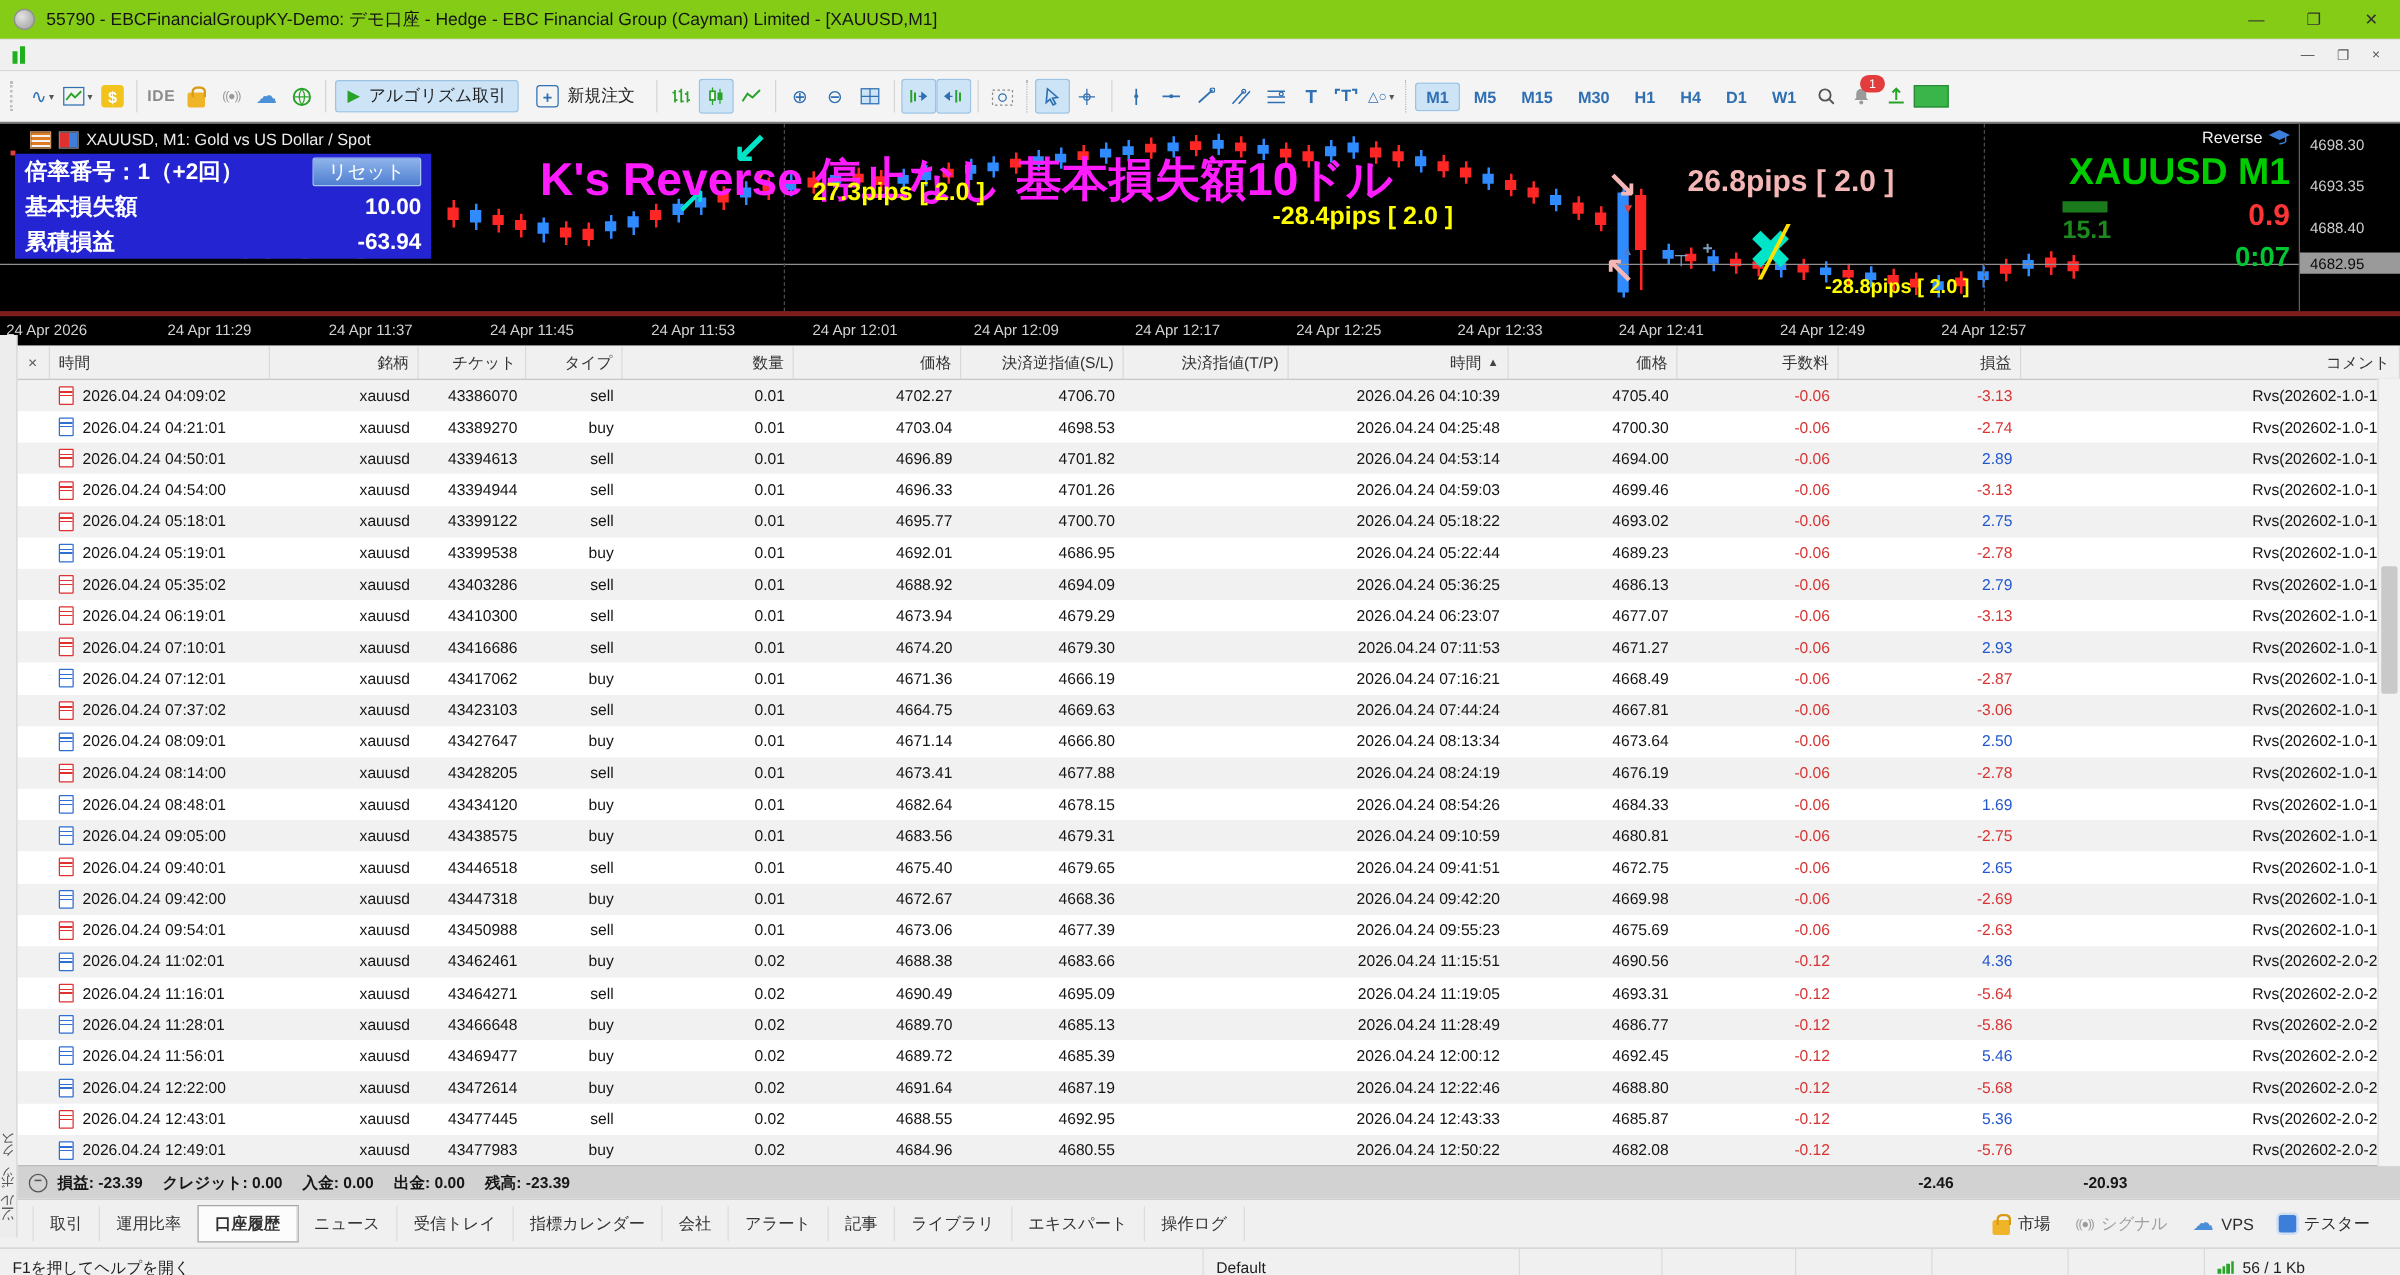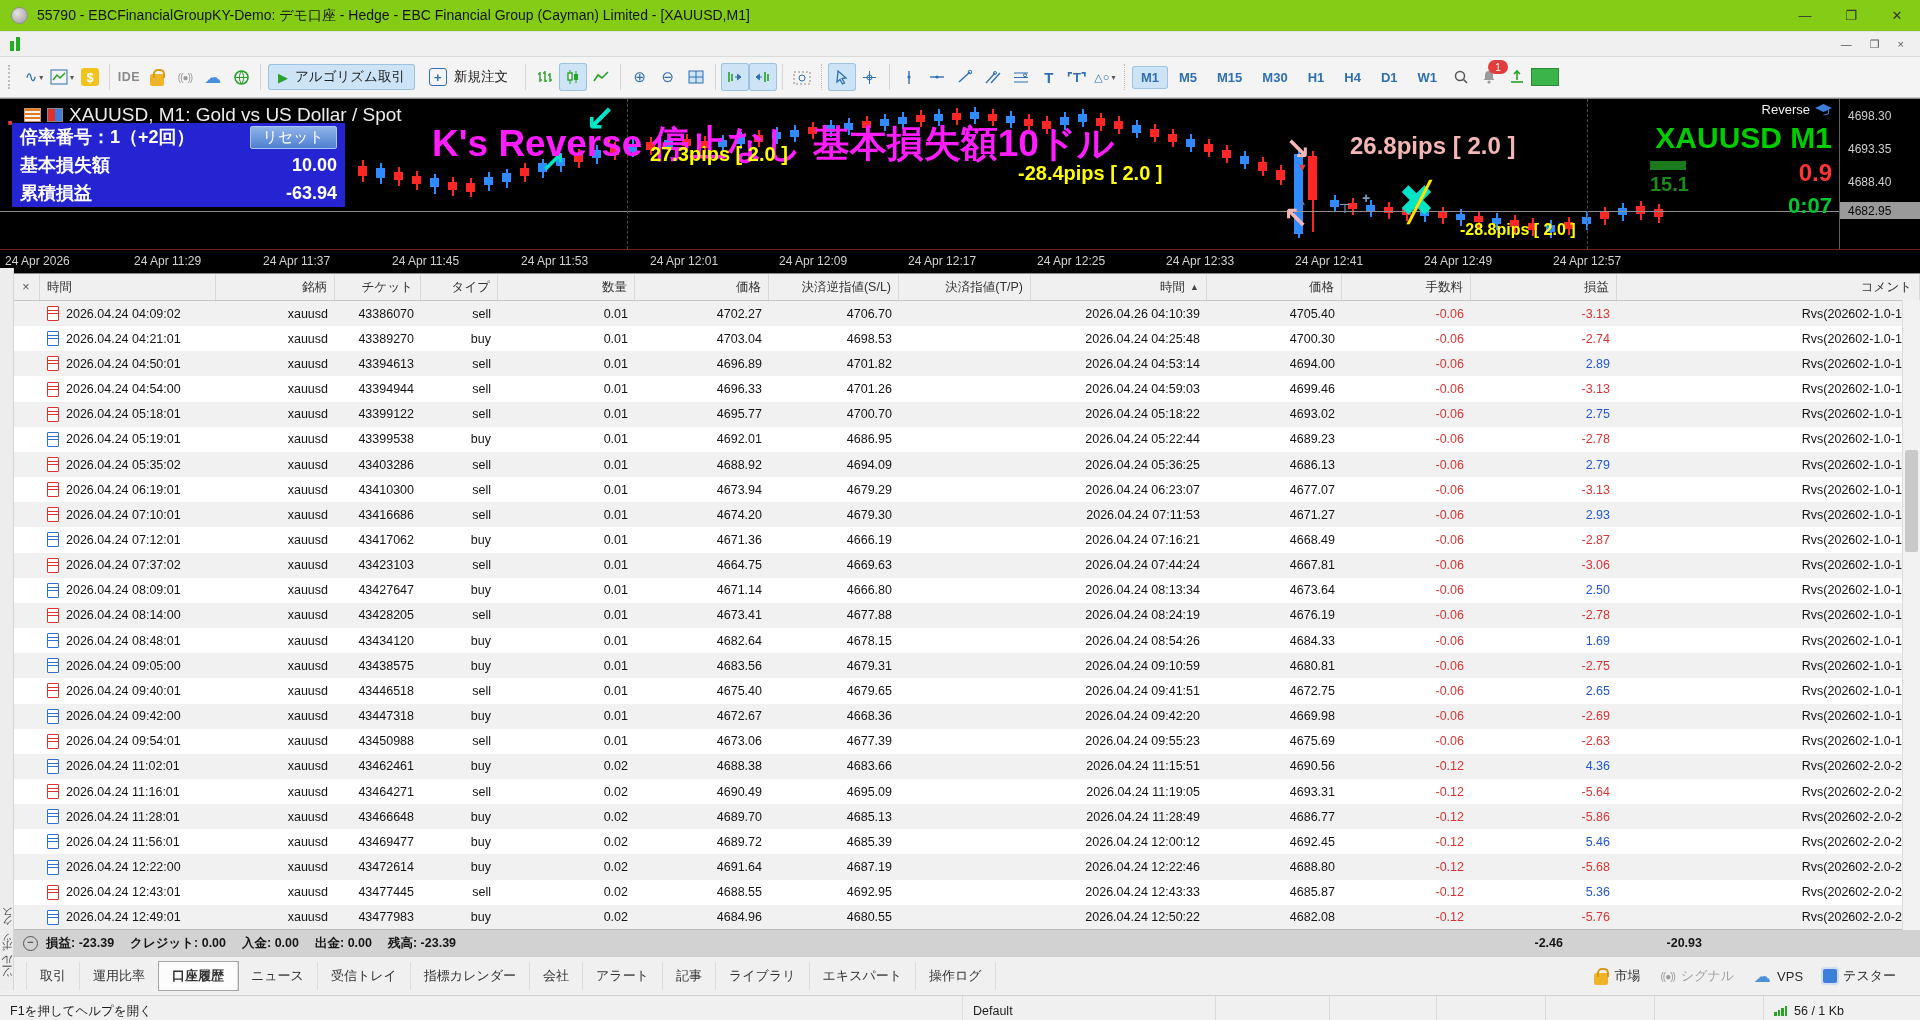--- a/index.html
+++ b/index.html
@@ -37,39 +37,39 @@
   .badge{position:absolute;top:-3px;right:-5px;background:#e23c3c;color:#fff;border-radius:8px;min-width:14px;height:14px;font-size:10px;display:flex;align-items:center;justify-content:center;padding:0 3px;}
   .swatch{width:26px;height:16px;background:#39b54a;border:1px solid #2a8a38;}
   
   .chart{position:relative;height:150px;background:#000;border-top:1px solid #8a8a8a;}
   .plot{position:absolute;left:0;top:0;bottom:0;right:80px;overflow:hidden;}
   .pscale{position:absolute;top:0;right:0;width:80px;height:100%;border-left:1px solid #5f5f5f;background:#000;}
   .pscale .pl{position:absolute;left:8px;font-size:12px;color:#cfcfcf;}
   .curprice{position:absolute;left:0;right:0;height:17px;background:#9a9a9a;color:#0a0a0a;font-size:12px;display:flex;align-items:center;padding-left:8px;}
   .bidline{position:absolute;left:0;right:0;height:1px;background:#8f8f8f;}
   .vdash{position:absolute;top:0;bottom:0;width:0;border-left:1px dashed #4c4c4c;}
-  .chead{position:absolute;left:24px;top:5px;display:flex;align-items:center;gap:6px;font-size:19px;color:#ececec;z-index:6;}
+  .chead{position:absolute;left:24px;top:5px;display:flex;align-items:center;gap:6px;font-size:13px;color:#ececec;z-index:6;}
   .ch-ic1{width:15px;height:12px;background:repeating-linear-gradient(#e07b1f 0 2px,#f4f4f4 2px 4px);border:1px solid #c96;}
   .ch-ic2{width:14px;height:12px;background:linear-gradient(90deg,#e03030 0 50%,#3d7edb 50% 100%);border:1px solid #888;}
   .cnd-w{position:absolute;width:2px;}
   .cnd-b{position:absolute;width:9px;}
   .c-r{background:#ff2626;} .c-b{background:#2f8bff;}
   .clabel{position:absolute;white-space:nowrap;font-weight:bold;z-index:3;}
   .yellow{color:#ffff00;} .magenta{color:#ff1cff;} .pink{color:#f5b6b6;}
   .teal{color:#00e5c8;} .orange{color:#ff7a00;} .redtri{color:#e04040;}
   .bluetri{color:#4d7dc8;} .gold{color:#ffe000;} .steel{color:#7f9fc0;}
   .arrow{position:absolute;font-weight:bold;line-height:1;z-index:2;}
   .panel{position:absolute;left:12px;top:24px;width:333px;height:84px;background:#2424d2;z-index:5;color:#fff;}
   .prow{height:28px;display:flex;align-items:center;padding:0 8px;font-size:18px;font-weight:600;box-sizing:border-box;}
   .prow .val{margin-left:auto;font-weight:bold;}
   .reset-btn{margin-left:auto;background:linear-gradient(#8fb4ea,#4f7fd2);border:1px solid #a8c8ee;border-radius:2px;color:#fff;font-size:15px;padding:1px 12px;}
   .rinfo{position:absolute;z-index:3;font-weight:bold;white-space:nowrap;}
   .cap-icon{display:inline-block;vertical-align:-2px;margin-left:5px;}
   
-  .taxis{position:relative;height:23px;background:#000;border-top:1px solid #7f1d1d;border-bottom:1px solid #8a8a8a;text-decoration:underline;}
+  .taxis{position:relative;height:23px;background:#000;border-top:4px solid #7f1d1d;border-bottom:1px solid #8a8a8a;text-decoration:underline;}
   .tl{position:absolute;top:4px;font-size:12px;color:#d2d2d2;white-space:nowrap;}
   
   .tablezone{position:relative;height:682px;background:#fff;margin-left:13px;}
   .toolstrip{position:absolute;left:0;top:268px;width:13px;height:722px;background:#ededed;border-right:1px solid #d6d6d6;z-index:8;}
   .toolstrip span{position:absolute;bottom:6px;left:0;width:13px;font-size:11px;color:#555;writing-mode:vertical-rl;transform:rotate(180deg);white-space:nowrap;}
   .thead{display:flex;height:26px;background:#f0f0f0;border-bottom:1px solid #c6c6c6;font-size:12.5px;color:#333;}
   .th{display:flex;align-items:center;padding:0 7px;box-sizing:border-box;border-right:1px solid #d9d9d9;}
   .th.r,.td.r{justify-content:flex-end;text-align:right;}
   .sort{font-size:9px;margin-left:5px;color:#444;}
   .trow{display:flex;height:25.16px;font-size:12.5px;color:#141414;}

